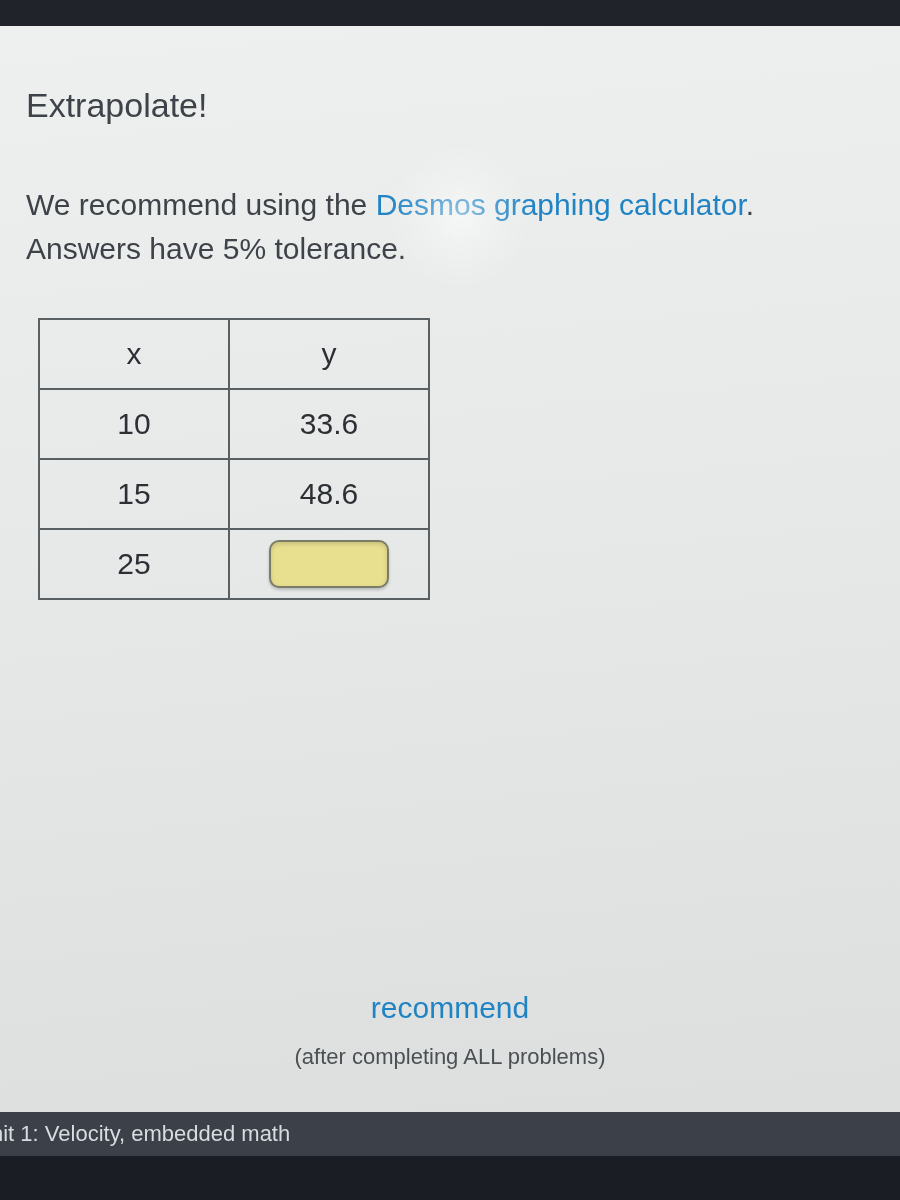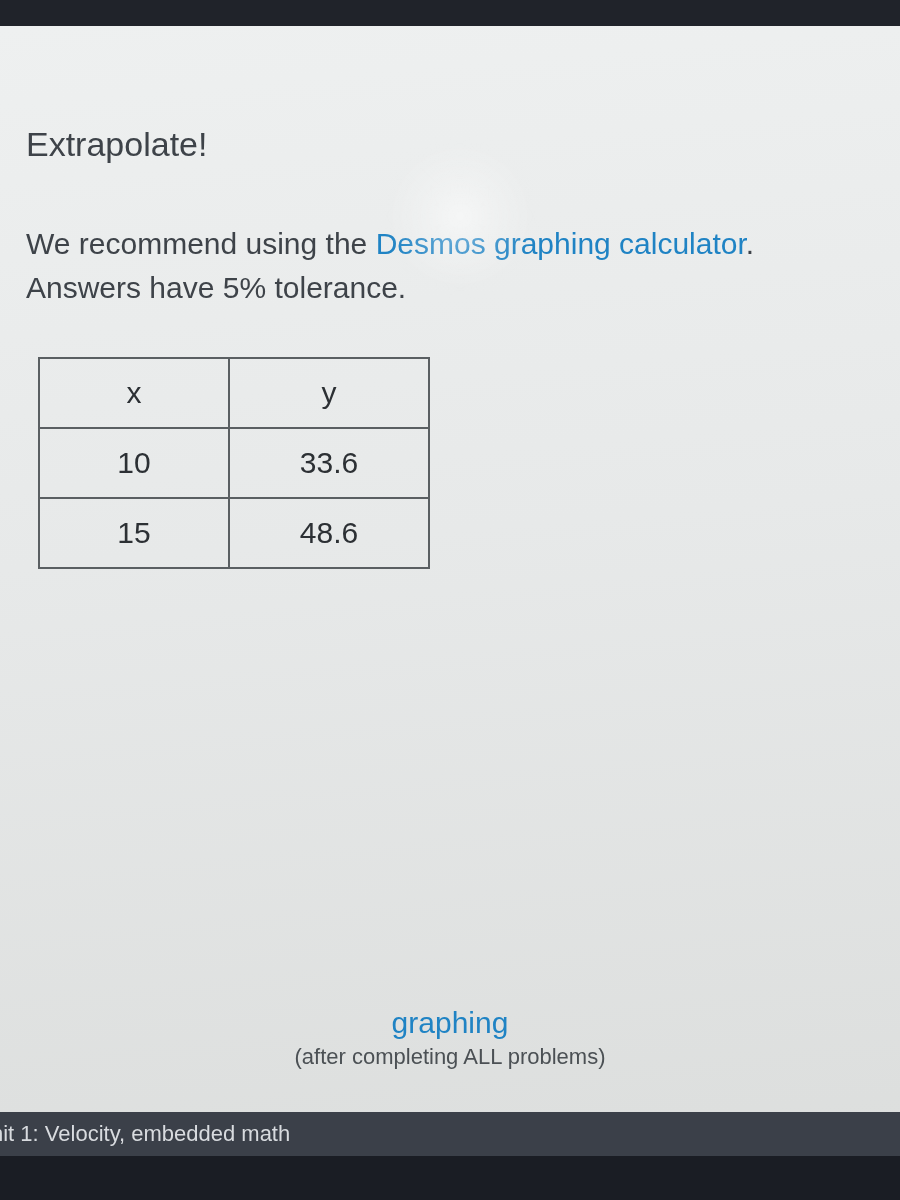--- a/index.html
+++ b/index.html
@@ -24,21 +24,21 @@
   }
   .top-bar {
     height: 26px;
     background: #20232a;
   }
   .page {
     position: relative;
     margin: 0;
     background: linear-gradient(175deg, #eef0f0 0%, #e7e9e9 45%, #dcdedd 100%);
     color: #3a3f44;
-    padding: 99px 26px 0 26px;
+    padding: 60px 26px 0 26px;
     height: 1130px;
     box-sizing: border-box;
   }
   .title {
     font-size: 34px;
     font-weight: 400;
     color: #3e4349;
     margin-bottom: 58px;
   }
   .recommend {
@@ -102,21 +102,21 @@
   }
   .finalize-link {
     font-size: 30px;
     color: #1f83c4;
     text-decoration: none;
     display: inline-block;
   }
   .finalize-sub {
     font-size: 22px;
     color: #4b5054;
-    margin-top: 4px;
+    margin-top: 19px;
   }
   .footer-bar {
     position: absolute;
     bottom: 0;
     left: -26px;
     right: -26px;
     height: 44px;
     background: #3b4049;
     color: #d8dbdf;
     font-size: 22px;
@@ -149,25 +149,31 @@
       <th class="col-y">y</th>
     </tr>
     <tr>
       <td class="col-x">10</td>
       <td class="col-y">33.6</td>
     </tr>
     <tr>
       <td class="col-x">15</td>
       <td class="col-y">48.6</td>
     </tr>
+    <tr>
+      <td class="col-x">25</td>
+      <td class="col-y">
+        <input class="answer-input" type="text" value="" style="">
+      </td>
+    </tr>
   </tbody>
     </table>
 
   <div class="finalize-area">
-    <a href="#" class="finalize-link">graphing</a>
+    <a href="#" class="finalize-link">recommend</a>
     <div class="finalize-sub">(after completing ALL problems)</div>
   </div>
 
   <div class="footer-bar">
     <span>Jnit 1: Velocity, embedded math</span>
   </div>
 
 </div>
 
 </body></html>

